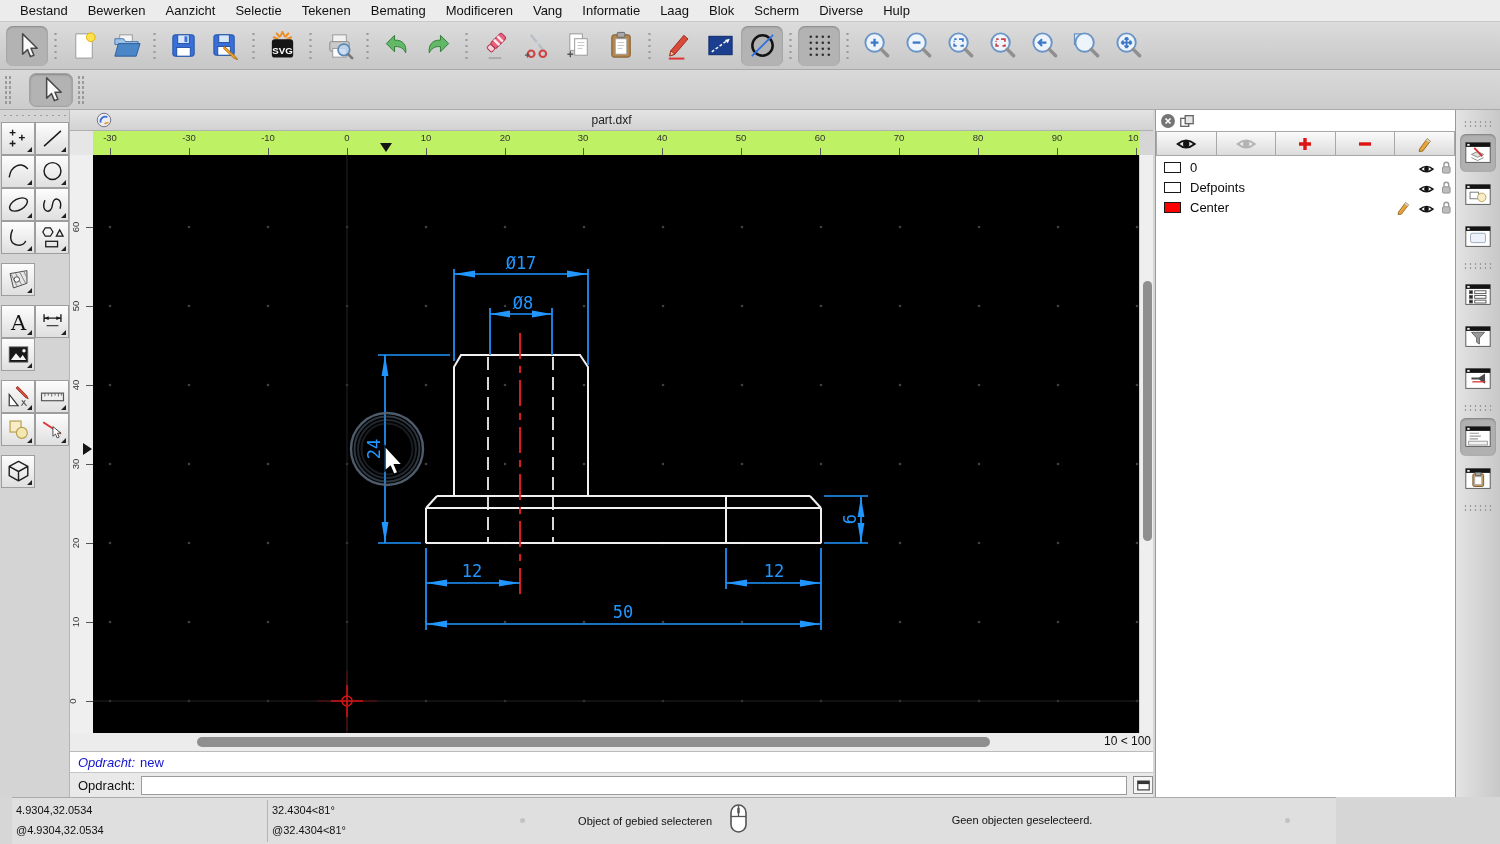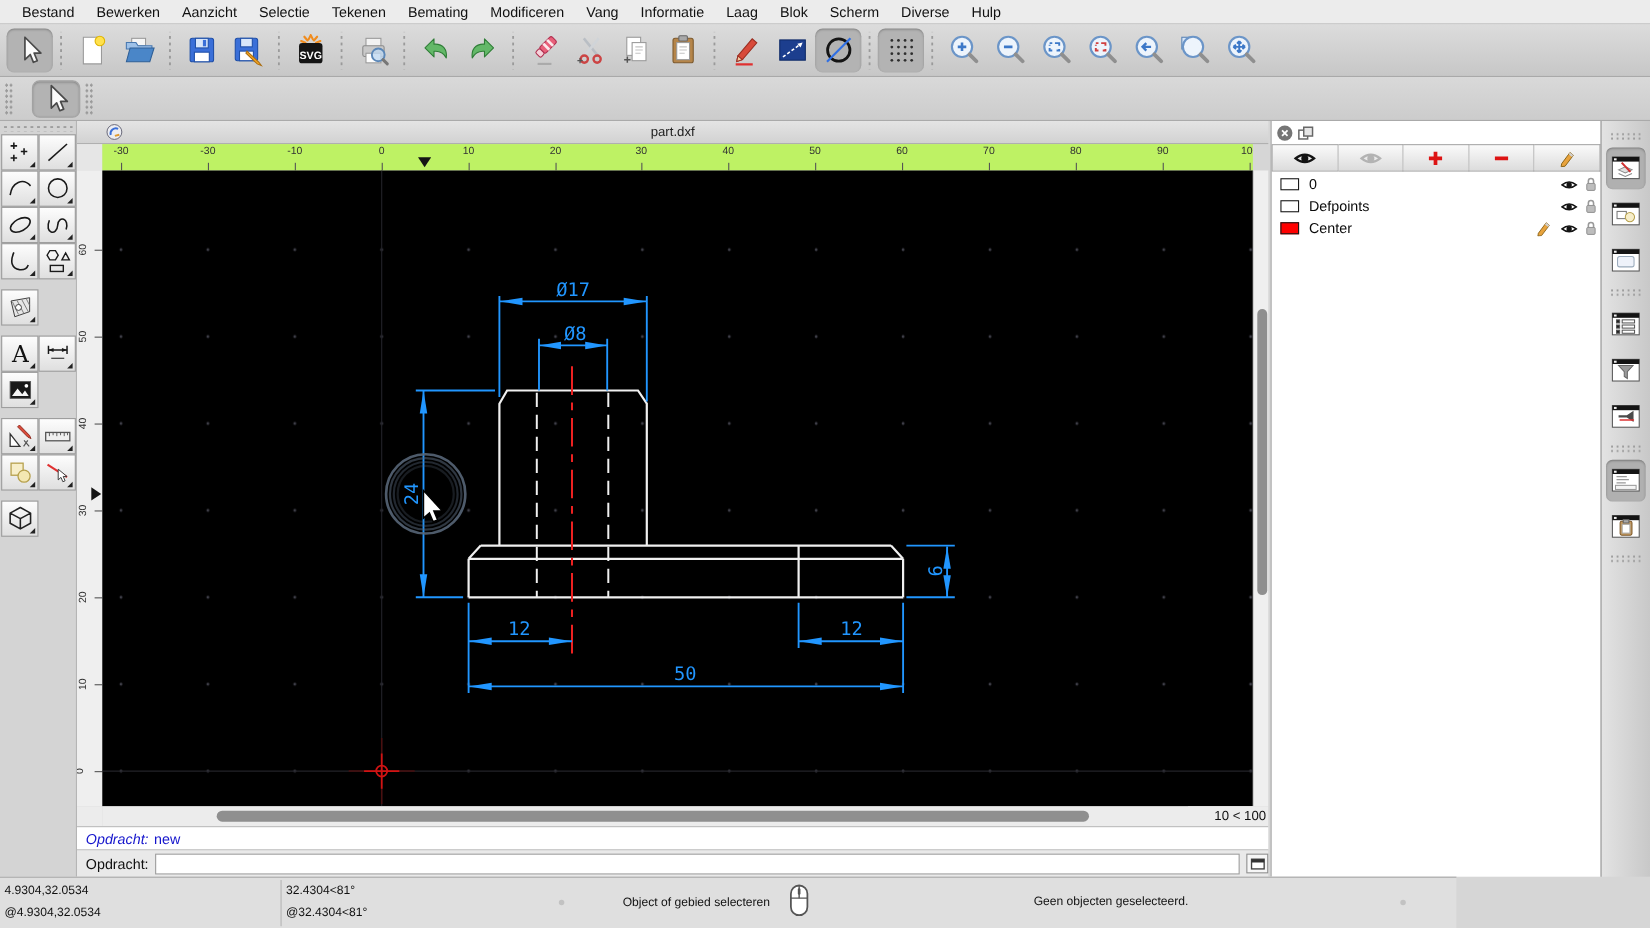--- a/index.html
+++ b/index.html
@@ -106,21 +106,21 @@
   
   #dock-strip{left:1455px;top:110px;width:45px;height:687px;background:linear-gradient(90deg,#e3e3e3,#c8c8c8);
               border-left:1px solid #9a9a9a;display:flex;flex-direction:column;align-items:center;padding-top:6px}
   #dock-strip .handle-h{width:30px;height:8px;margin:4px 0;flex:none;
       background-image:radial-gradient(#9a9a9a 1px,transparent 1.2px);background-size:5px 4px}
   .dock-btn{width:36px;height:38px;border-radius:6px;display:flex;align-items:center;justify-content:center;flex:none;margin:2px 0}
   .dock-btn svg{width:30px;height:30px}
   .dock-btn.active{background:#b0b0b0;box-shadow:inset 0 1px 2px rgba(0,0,0,.3)}
 
   
-  #statusbar{left:0;top:797px;width:1324px;height:47px;background:#dfdfdf;border-top:1px solid #ababab;
+  #statusbar{left:12px;top:797px;width:1324px;height:47px;background:#dfdfdf;border-top:1px solid #ababab;
              font-size:11px;color:#111}
   #sb-abs{position:absolute;left:4px;top:6px}
   #sb-rel{position:absolute;left:4px;top:26px}
   #sb-div{position:absolute;left:255px;top:2px;width:1px;height:42px;background:#b5b5b5}
   #sb-polar{position:absolute;left:260px;top:6px}
   #sb-polar-rel{position:absolute;left:260px;top:26px}
   #sb-hint{position:absolute;left:420px;top:17px;width:280px;text-align:right}
   #sb-mouse{position:absolute;left:717px;top:5px;width:19px;height:33px}
   #sb-sel{position:absolute;left:860px;top:16px;width:300px;text-align:center}
   .sb-dot{position:absolute;width:5px;height:5px;border-radius:50%;background:#c2c2c2;top:20px}

